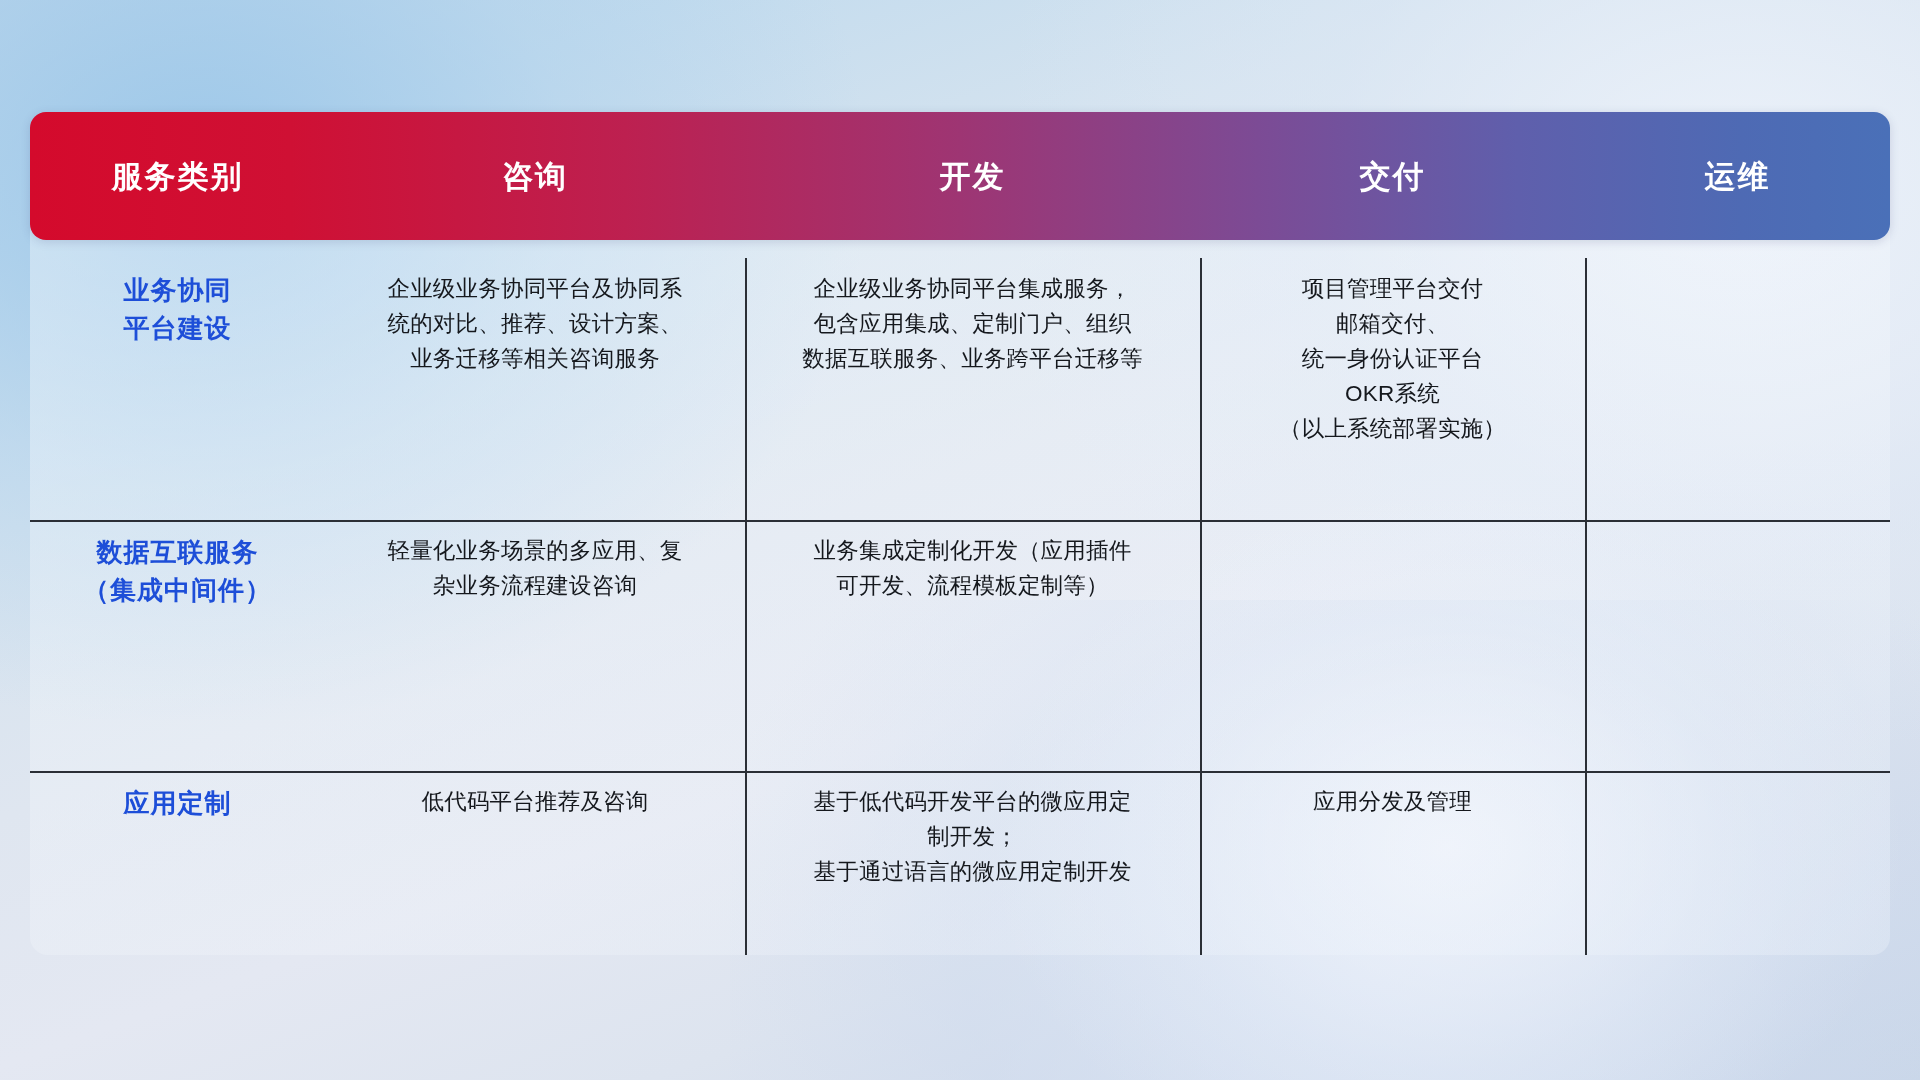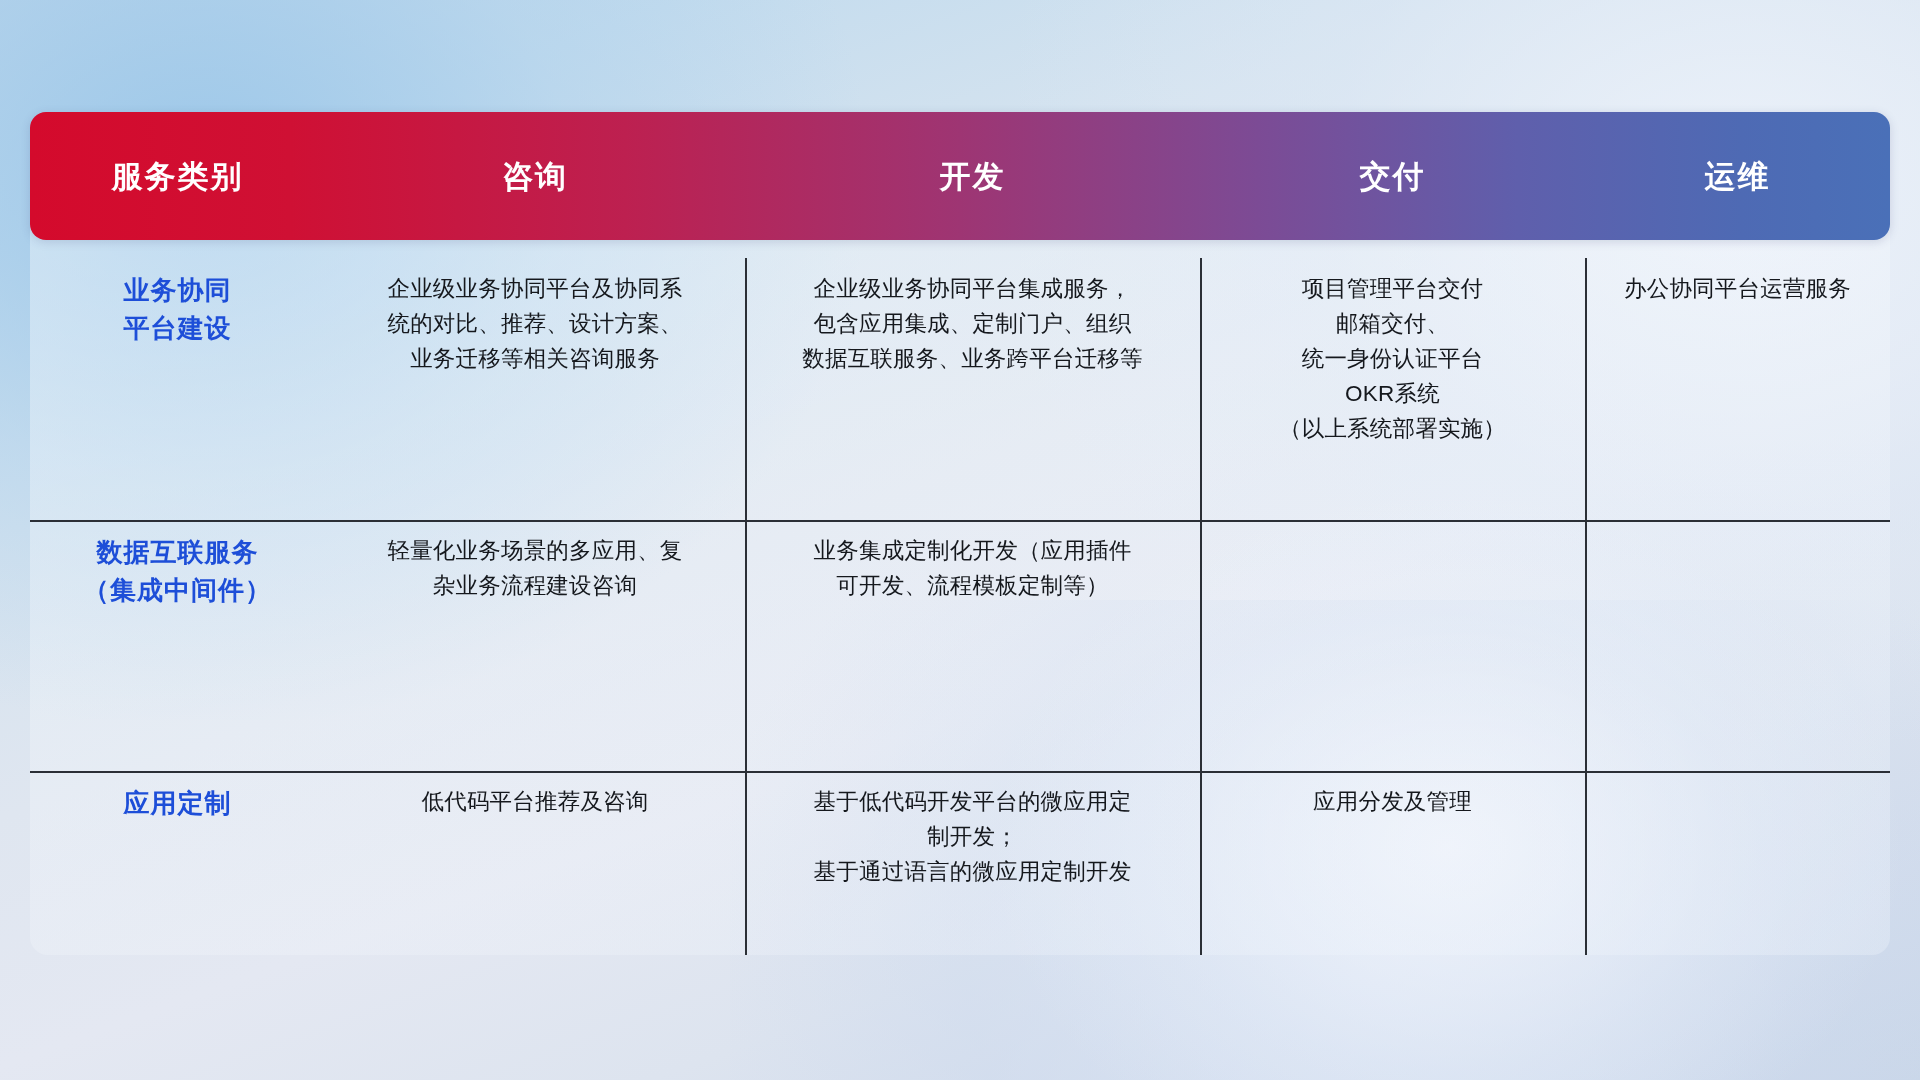--- a/index.html
+++ b/index.html
@@ -214,23 +214,20 @@
 包含应用集成、定制门户、组织
 数据互联服务、业务跨平台迁移等</span>
     </div>
     <div class="cell c4">
       <span class="body-text">项目管理平台交付
 邮箱交付、
 统一身份认证平台
 OKR系统
 （以上系统部署实施）</span>
     </div>
-    <div class="cell c5">
-      <span class="body-text">办公协同平台运营服务</span>
-    </div>
   </div>
 
   <div class="row" id="row-1">
     <div class="cell c1">
       <span class="cat-label">数据互联服务
 （集成中间件）</span>
     </div>
     <div class="cell c2">
       <span class="body-text">轻量化业务场景的多应用、复
 杂业务流程建设咨询</span>

